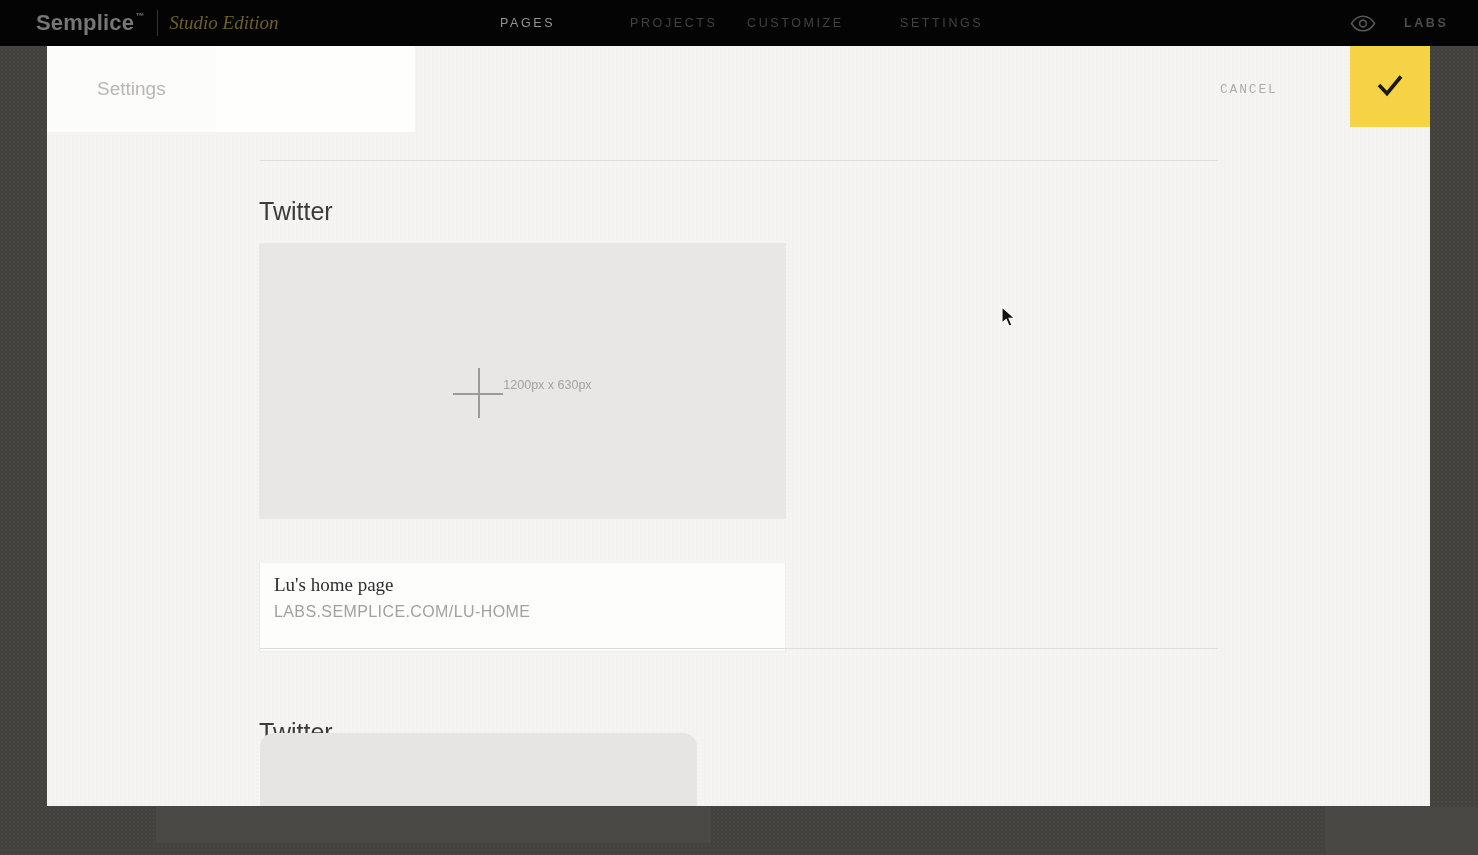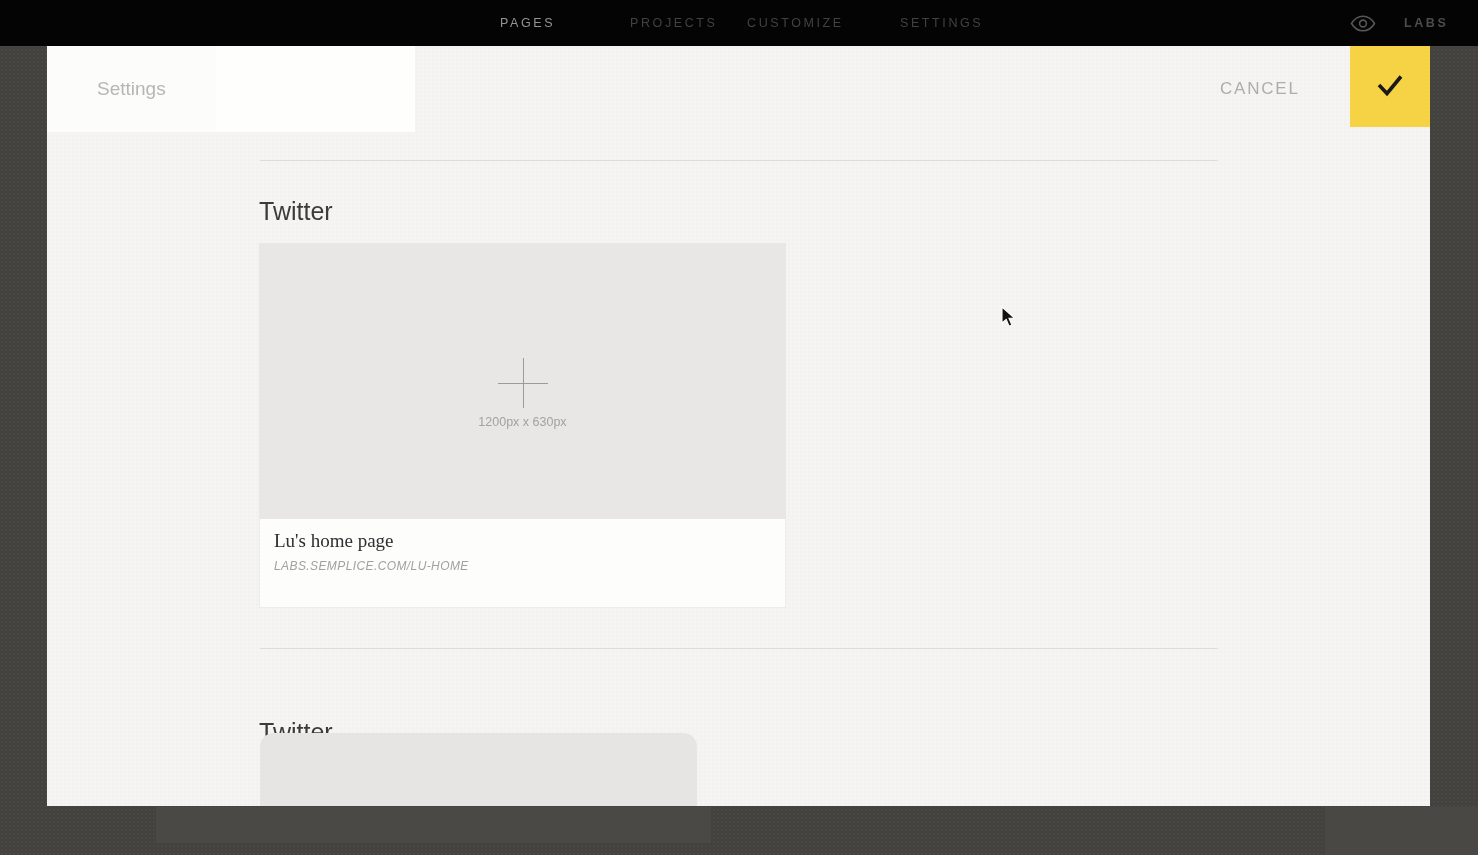--- a/index.html
+++ b/index.html
@@ -26,56 +26,62 @@
   .eye-btn { position:absolute; left:1350px; top:0; height:46px; display:flex; align-items:center; cursor:pointer; }
   .exit-btn { position:absolute; left:1404px; top:0; height:46px; display:flex; align-items:center; font-size:12.5px; font-weight:bold; letter-spacing:2.6px; color:#4c4c4c; cursor:pointer; }
 
   
   .modal { position:absolute; left:47px; top:46px; width:1383px; height:760px; background:#f5f4f2; z-index:20; overflow:hidden;
     background-image:radial-gradient(rgba(0,0,0,0.013) 1px, transparent 1px); background-size:4px 4px; }
   .header-white { position:absolute; left:0; top:0; width:368px; height:86px; background:#fcfcfb; }
   .header-tab { position:absolute; left:169px; top:0; width:199px; height:86px; background:#fefefd; }
   .breadcrumb { position:absolute; left:50px; top:0; height:86px; display:flex; align-items:center; font-size:19px; color:#b7b6b4; cursor:pointer; }
   .modal-title { position:absolute; left:217px; top:0; height:86px; display:flex; align-items:center; font-size:20px; font-weight:600; color:#313131; }
-  .cancel-btn { position:absolute; left:1173px; top:0; height:86px; display:flex; align-items:center; font-size:17px; letter-spacing:1.8px; color:#aeadab; cursor:pointer; }
+  .cancel-btn { position:absolute; left:1173px; top:0; height:86px; display:flex; align-items:center; font-size:13px; letter-spacing:1.8px; color:#aeadab; cursor:pointer;font-family:Liberation Mono, monospace; }
   .confirm-btn { position:absolute; left:1303px; top:0; width:80px; height:81px; background:#f6d344; display:flex; align-items:center; justify-content:center; cursor:pointer; }
 
   .divider { position:absolute; left:213px; width:958px; height:1px; background:#dedcd8; }
   .divider-1 { top:114px; } .divider-2 { top:602px; }
 
   .section-heading { position:absolute; left:212px; font-size:25px; color:#3b3b3b; }
   .fb-heading { top:151px; } .tw-heading { top:672px; }
 
   
   .fb-card { position:absolute; left:212px; top:197px; width:527px; cursor:pointer; }
-  .fb-image { width:527px; height:276px; background:#e8e7e6; display:flex; flex-direction:column; align-items:center; justify-content:center; }
+  .fb-image { width:527px; height:276px; background:#e8e7e6; display:flex; flex-direction:row; align-items:center; justify-content:center; }
   .plus-icon { position:relative; width:50px; height:50px; margin-top:24px; }
   .plus-icon:before { content:""; position:absolute; left:50%; top:0; width:1.5px; height:50px; background:#9c9b99; }
   .plus-icon:after  { content:""; position:absolute; top:50%; left:0; height:1.5px; width:50px; background:#9c9b99; }
   .placeholder-dims { margin-top:7px; font-size:12.5px; color:#a3a2a0; }
-  .fb-info { width:527px; height:89px; background:#fdfdfc; padding:11px 14px 0 14px; border:1px solid #edecea; border-top:none; }
+  .fb-info { width:527px; height:89px; background:#fdfdfc; padding:11px 14px 0 14px; border:1px solid #edecea; border-top:none;margin-top:44px; }
   .fb-title { font-family:"Liberation Serif", serif; font-size:19px; color:#2d2e30; }
   .fb-desc { margin-top:6px; font-size:14.5px; color:#4e5156; }
-  .fb-url { margin-top:7px; font-size:12px; letter-spacing:0.4px; color:#a2a19f;font-style:italic; }
+  .fb-url { margin-top:7px; font-size:16px; letter-spacing:0.4px; color:#a2a19f; }
 
   
   .tw-card { position:absolute; left:213px; top:687px; width:437px; height:73px; background:#e6e5e3; border-radius:14px 14px 0 0; cursor:pointer; }
 
   
   .cursor { position:absolute; left:1001px; top:306px; z-index:50; pointer-events:none; }
 </style>
 </head>
 <body>
 
 <div class="backdrop">
   <div class="backdrop-strip-a"></div>
   <div class="backdrop-strip-b"></div>
 </div>
 
 <div class="topbar">
+  <div class="logo-wrap">
+    <span class="logo-text">Semplice</span>
+      <span class="logo-tm">™</span>
+    <span class="logo-sep"></span>
+    <span class="logo-edition">Studio Edition</span>
+  </div>
   <span class="nav-item nav-pages active">PAGES</span>
   <span class="nav-item nav-projects">PROJECTS</span>
   <span class="nav-item nav-customize">CUSTOMIZE</span>
   <span class="nav-item nav-settings">SETTINGS</span>
   <span class="eye-btn">
     <svg width="26" height="17" viewBox="0 0 26 17">
       <path d="M1.5 8.5 C5 2.5, 9.5 1.2, 13 1.2 C16.5 1.2, 21 2.5, 24.5 8.5 C21 14.5, 16.5 15.8, 13 15.8 C9.5 15.8, 5 14.5, 1.5 8.5 Z" fill="none" stroke="#565656" stroke-width="1.6"></path>
       <circle cx="13" cy="8.5" r="3.4" fill="none" stroke="#565656" stroke-width="1.6"></circle>
     </svg>
   </span>

